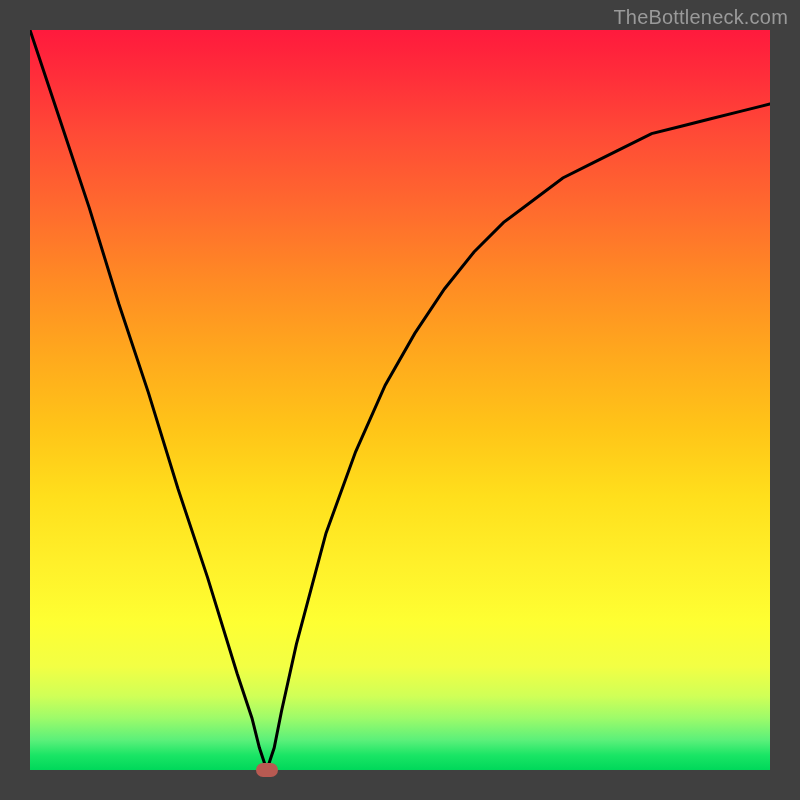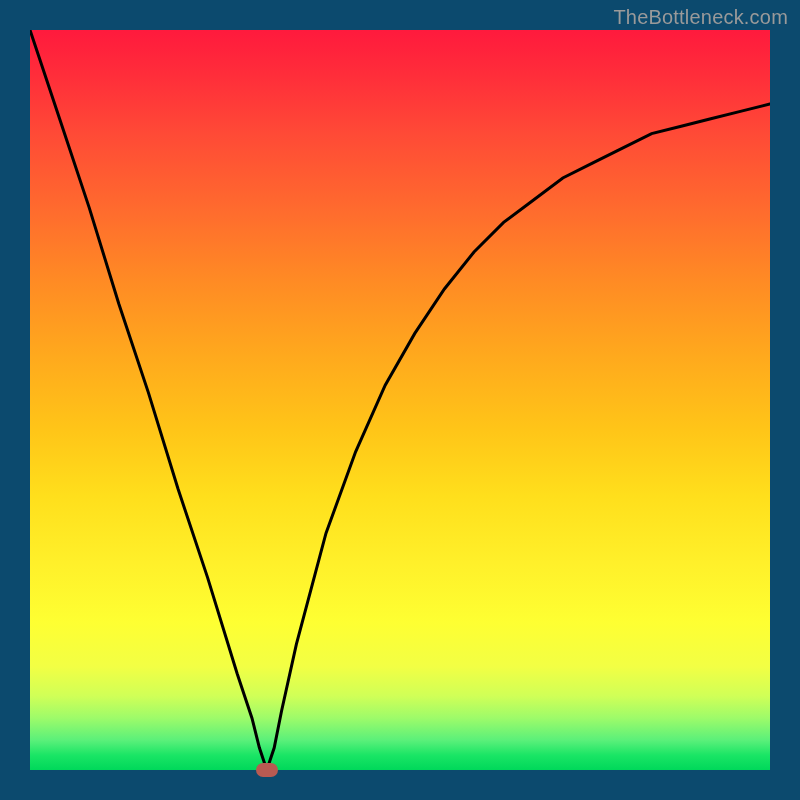--- a/index.html
+++ b/index.html
@@ -8,21 +8,21 @@
     width: 800px;
     height: 800px;
     background: #000;
     font-family: Arial, Helvetica, sans-serif;
     overflow: hidden;
   }
   .frame {
     position: relative;
     width: 800px;
     height: 800px;
-    background: #0c4a6e;
+    background: #404040;
   }
   .plot-area {
     position: absolute;
     left: 30px;
     top: 30px;
     width: 740px;
     height: 740px;
     background: linear-gradient(to bottom,
       #ff1a3d 0%,
       #ff2d3a 6%,

